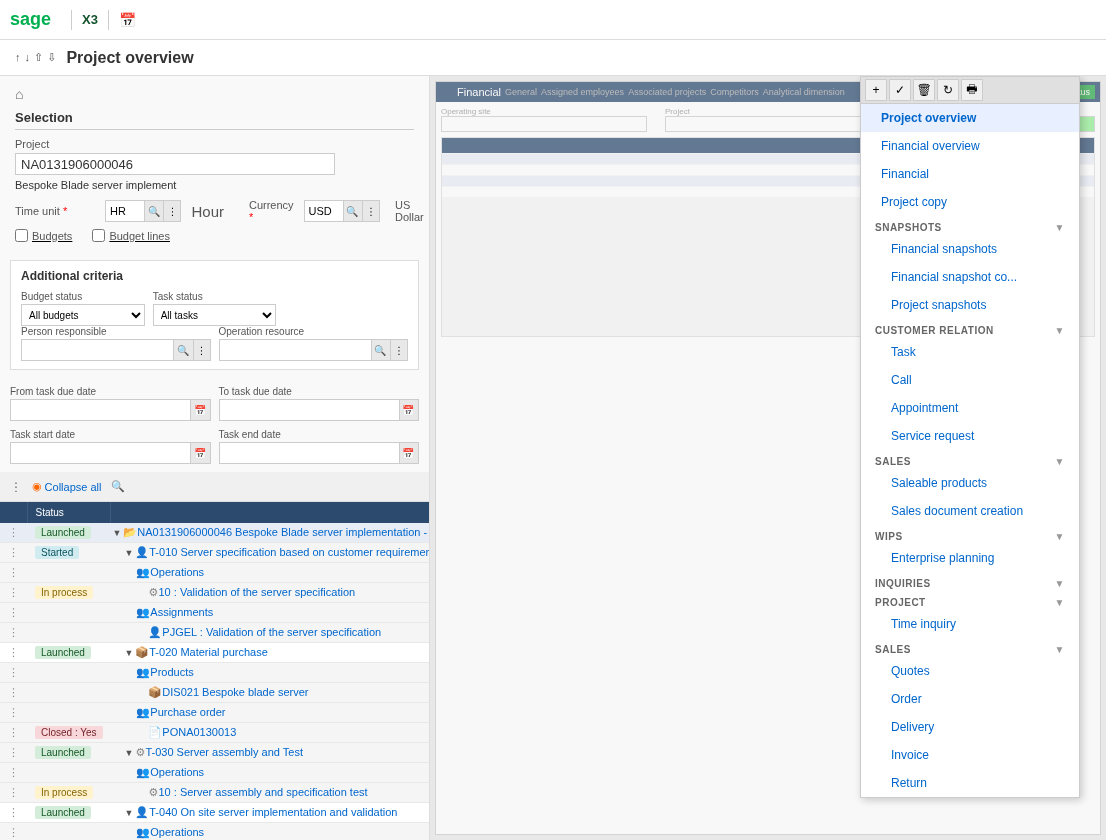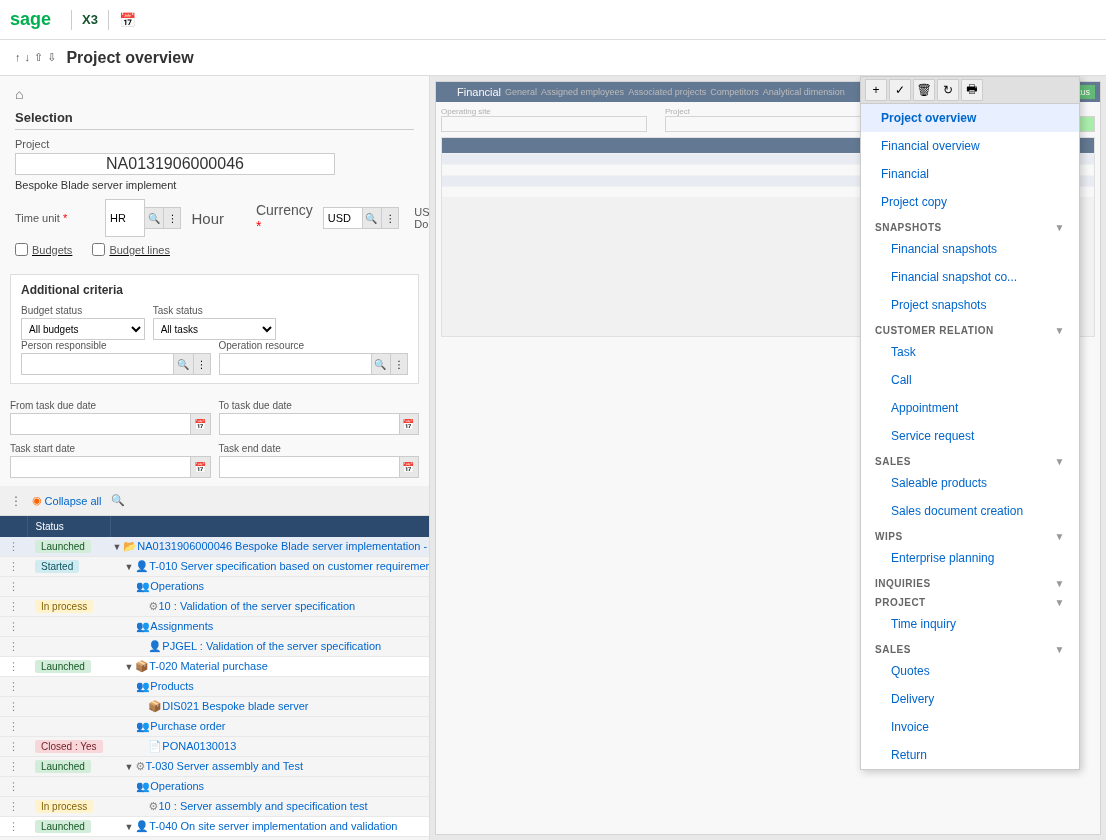--- a/index.html
+++ b/index.html
@@ -25,21 +25,21 @@
 
     
     .left-panel { width: 430px; background: #f9f9f9; border-right: 1px solid #ddd; overflow-y: auto; flex-shrink: 0; }
 
     
     .section { padding: 10px 15px; }
     .home-icon-row { margin-bottom: 8px; }
     .section-title { font-size: 13px; font-weight: bold; color: #333; margin-bottom: 8px; border-bottom: 1px solid #ccc; padding-bottom: 4px; }
 
     .form-row { display: flex; align-items: center; gap: 10px; margin-bottom: 6px; }
-    .form-input { border: 1px solid #ccc; height: 22px; padding: 2px 5px; font-size: 16px; color: #333; background: #fff; text-align: center; }
+    .form-input { border: 1px solid #ccc; height: 22px; padding: 2px 5px; font-size: 13px; color: #333; background: #fff; }
     .form-input.wide { width: 320px; }
     .input-with-btn { display: flex; align-items: center; }
     .input-with-btn input { height: 22px; border: 1px solid #ccc; padding: 2px 4px; font-size: 11px; width: 60px; }
     .input-btn { height: 22px; background: #e8e8e8; border: 1px solid #ccc; border-left: none; padding: 0 3px; cursor: pointer; font-size: 10px; display: flex; align-items: center; }
 
     .project-label { font-size: 11px; color: #555; margin-bottom: 3px; }
     .project-value { font-size: 11px; color: #333; }
 
     .checkbox-row { display: flex; align-items: center; gap: 20px; }
     .checkbox-item { display: flex; align-items: center; gap: 4px; font-size: 11px; color: #555; }
@@ -152,27 +152,27 @@
         <div style="margin-bottom:8px;">
           <div class="project-value">Bespoke Blade server implement</div>
         </div>
 
         <div class="form-row">
           <div style="font-size:11px;color:#555;min-width:80px;">
             <span>Time unit</span>
             <span style="color:red;">*</span>
           </div>
           <div class="input-with-btn">
-            <input type="text" value="HR" style="height: 22px; border: 1px solid rgb(204, 204, 204); padding: 18px 4px; font-size: 11px; width: 40px;">
+            <input type="text" value="HR" style="height: 22px; border: 1px solid rgb(204, 204, 204); padding: 2px 4px; font-size: 11px; width: 40px;">
             <button class="input-btn">🔍</button>
             <button class="input-btn">⋮</button>
           </div>
           <span style="font-size:15px;color:#555;">Hour</span>
 
-          <div style="font-size:14px;color:#555;margin-left:22px;">
+          <div style="font-size:11px;color:#555;margin-left:15px;">
             <span>Currency</span>
             <span style="color:red;">*</span>
           </div>
           <div class="input-with-btn">
             <input type="text" style="height: 22px; border: 1px solid rgb(204, 204, 204); padding: 2px 4px; font-size: 11px; width: 40px;" value="USD">
             <button class="input-btn">🔍</button>
             <button class="input-btn">⋮</button>
           </div>
           <span style="font-size:11px;color:#555;margin-left:5px;">US Dollar</span>
         </div>
@@ -455,20 +455,21 @@
               <div class="dropdown-section">
                 <span>PROJECT</span>
                 <span class="dropdown-section-arrow">▼</span>
               </div>
               <div class="dropdown-item sub">Time inquiry</div>
               <div class="dropdown-section">
                 <span>SALES</span>
                 <span class="dropdown-section-arrow">▼</span>
               </div>
               <div class="dropdown-item sub">Quotes</div>
+              <div class="dropdown-item sub">Order</div>
               <div class="dropdown-item sub">Delivery</div>
               <div class="dropdown-item sub">Invoice</div>
               <div class="dropdown-item sub">Return</div>
             </div>
         </div>
       </div>
     </div>
   </div>
 </div>
 

